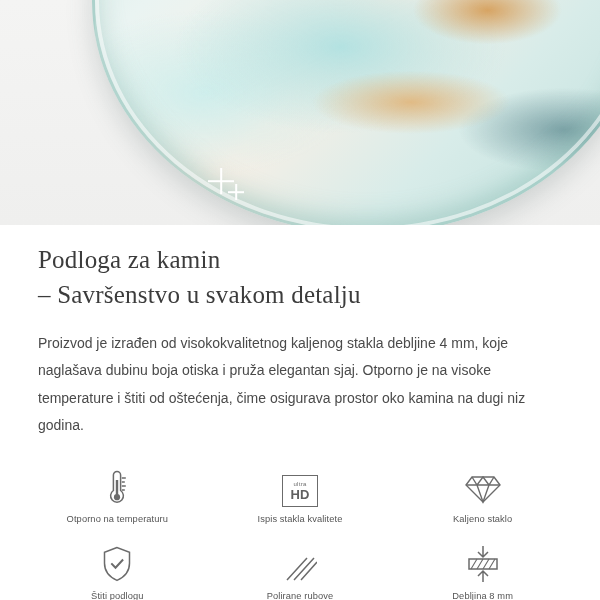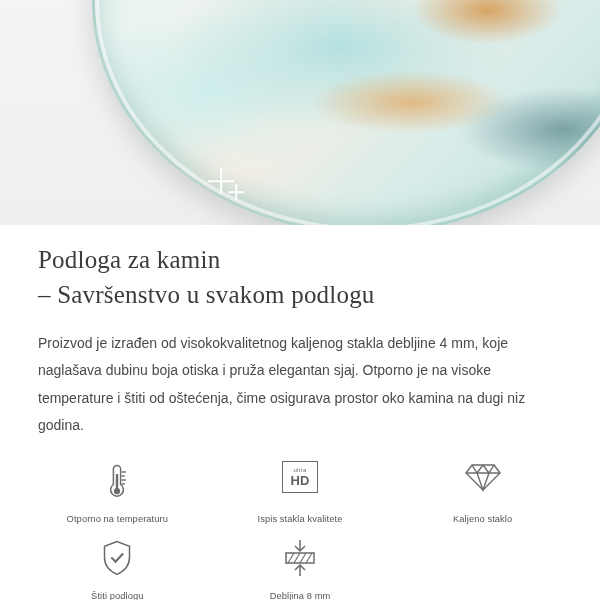--- a/index.html
+++ b/index.html
@@ -124,21 +124,21 @@
   }
   .feature {
     display: flex;
     flex-direction: column;
     align-items: center;
     justify-content: flex-start;
   }
   .feature-icon {
     height: 46px;
     display: flex;
-    align-items: flex-start;
+    align-items: flex-end;
     justify-content: center;
   }
   .feature-label {
     margin-top: 7px;
     font-size: 9.3px;
     color: #555555;
     text-align: center;
     letter-spacing: 0.1px;
   }
   .ultrahd-box {
@@ -173,21 +173,21 @@
     <div class="glass-board">
       <div class="glass-edge"></div>
     </div>
     <div class="sparkle sparkle-1"></div>
     <div class="sparkle sparkle-2"></div>
   </div>
 
   <div class="content">
     <h1 class="headline">
       <span>Podloga za kamin</span>
-      <span class="line2">– Savršenstvo u svakom podlogu</span>
+      <span class="line2">– Savršenstvo u svakom detalju</span>
     </h1>
     <p class="body-copy">Proizvod je izrađen od visokokvalitetnog kaljenog stakla debljine 4 mm, koje naglašava dubinu boja otiska i pruža elegantan sjaj. Otporno je na visoke temperature i štiti od oštećenja, čime osigurava prostor oko kamina na dugi niz godina.</p>
   </div>
 
   <div class="features">
 
     <div class="feature">
       <div class="feature-icon">
         <svg width="26" height="40" viewBox="0 0 26 40" fill="none" stroke="#6b6b6b" stroke-width="1.5">
           <path d="M13 4.5a3.6 3.6 0 0 0-3.6 3.6v15.4a6.4 6.4 0 1 0 7.2 0V8.1A3.6 3.6 0 0 0 13 4.5z"></path>
@@ -222,20 +222,28 @@
     <div class="feature">
       <div class="feature-icon">
         <svg width="34" height="40" viewBox="0 0 34 40" fill="none" stroke="#6b6b6b" stroke-width="1.5">
           <path d="M17 3.5 4.5 8.2v11.1c0 8 5.4 14 12.5 17.1 7.1-3.1 12.5-9.1 12.5-17.1V8.2L17 3.5z"></path>
           <path d="M11.3 19.4l4.2 4.3 7.6-8.2" stroke-width="2"></path>
         </svg>
       </div>
       <div class="feature-label">Štiti podlogu</div>
     </div>
 
+    <div class="feature">
+      <div class="feature-icon">
+        <svg width="34" height="30" viewBox="0 0 34 30" fill="none" stroke="#6b6b6b" stroke-width="1.5">
+          <path d="M4 26 24 4M11 26 31 4M18 26 34 8"></path>
+        </svg>
+      </div>
+      <div class="feature-label">Polirane rubove</div>
+    </div>
 
     <div class="feature">
       <div class="feature-icon">
         <svg width="34" height="40" viewBox="0 0 34 40" fill="none" stroke="#6b6b6b" stroke-width="1.5">
           <path d="M17 2v10M12 8l5 5 5-5"></path>
           <path d="M17 38V28M12 32l5-5 5 5"></path>
           <rect x="3" y="15" width="28" height="10"></rect>
           <path d="M5 25l6-10M11 25l6-10M17 25l6-10M23 25l6-10" stroke-width="1.1"></path>
         </svg>
       </div>

